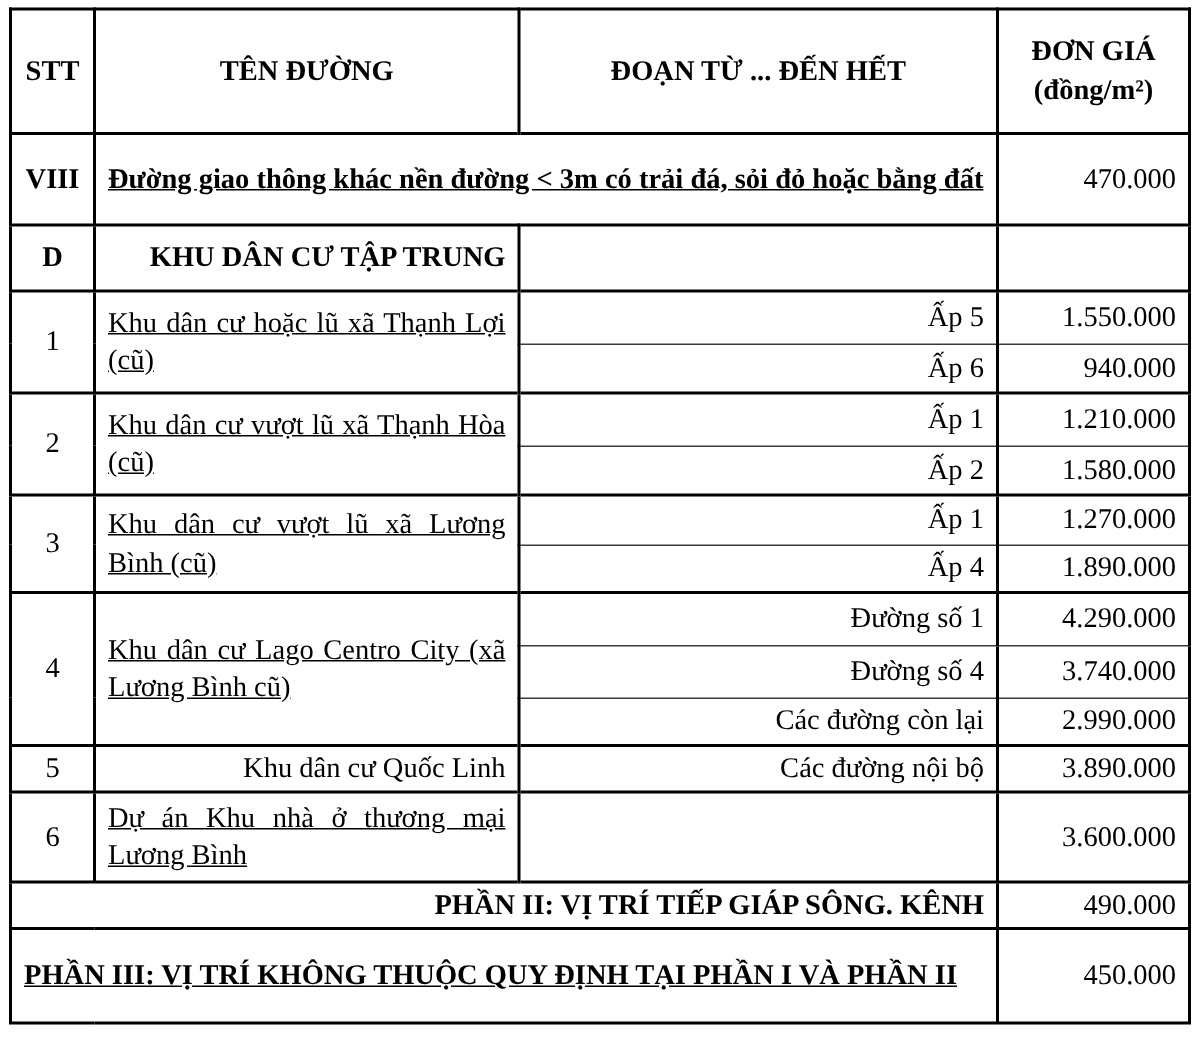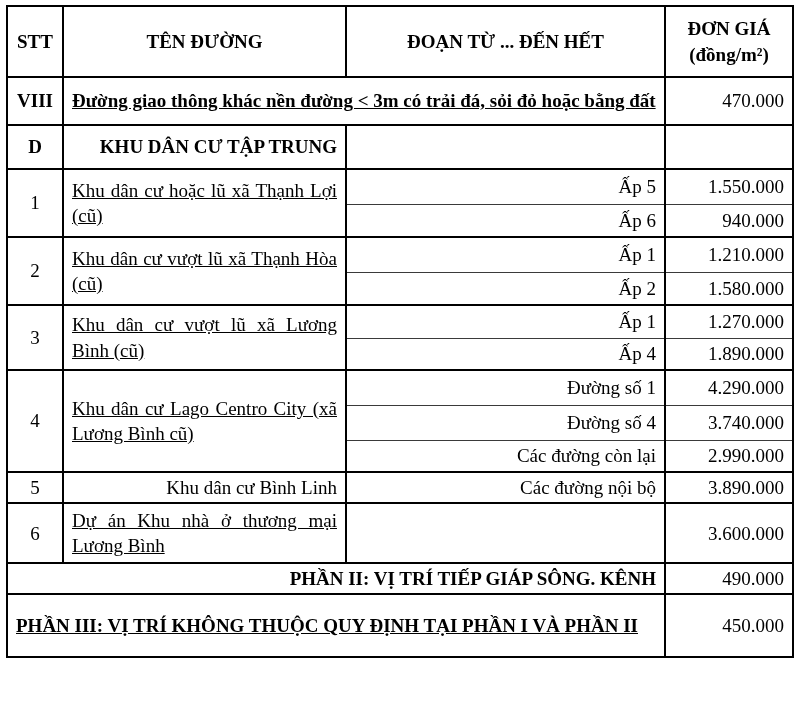--- a/index.html
+++ b/index.html
@@ -37,22 +37,22 @@
     padding: 2px 8px;
     vertical-align: middle;
     overflow: hidden;
     background: #ffffff;
   }
   tr.major > td { border-top: 2px solid #000000; }
   .just   { text-align: justify; text-decoration: underline; }
   .left   { text-align: right; }
   .bold   { font-weight: bold; }
 
-  tr.h-header  { height: 71px; border-radius: 10px; }
-  tr.h-viii    { height: 48px; }
+  tr.h-header  { height: 83px; border-radius: 10px; }
+  tr.h-viii    { height: 61px; }
   tr.h-d       { height: 44px; }
   tr.h-sub36   { height: 35px; }
   tr.h-sub34   { height: 33px; }
   tr.h-sub33   { height: 32px; }
   tr.h-r5      { height: 31px; }
   tr.h-r6      { height: 60px; }
   tr.h-p2      { height: 20px; }
   tr.h-p3      { height: 63px; }
 
   td.header-cell {
@@ -143,21 +143,21 @@
       <td class="left">Đường số 4</td>
       <td class="price">3.740.000</td>
     </tr>
     <tr class="h-sub33">
       <td class="left">Các đường còn lại</td>
       <td class="price">2.990.000</td>
     </tr>
 
     <tr class="h-r5 major">
       <td class="stt">5</td>
-      <td class="left">Khu dân cư Bình Linh</td>
+      <td class="left">Khu dân cư Quốc Linh</td>
       <td class="left">Các đường nội bộ</td>
       <td class="price">3.890.000</td>
     </tr>
 
     <tr class="h-r6 major">
       <td class="stt">6</td>
       <td class="just">Dự án Khu nhà ở thương mại Lương Bình</td>
       <td></td>
       <td class="price">3.600.000</td>
     </tr>

